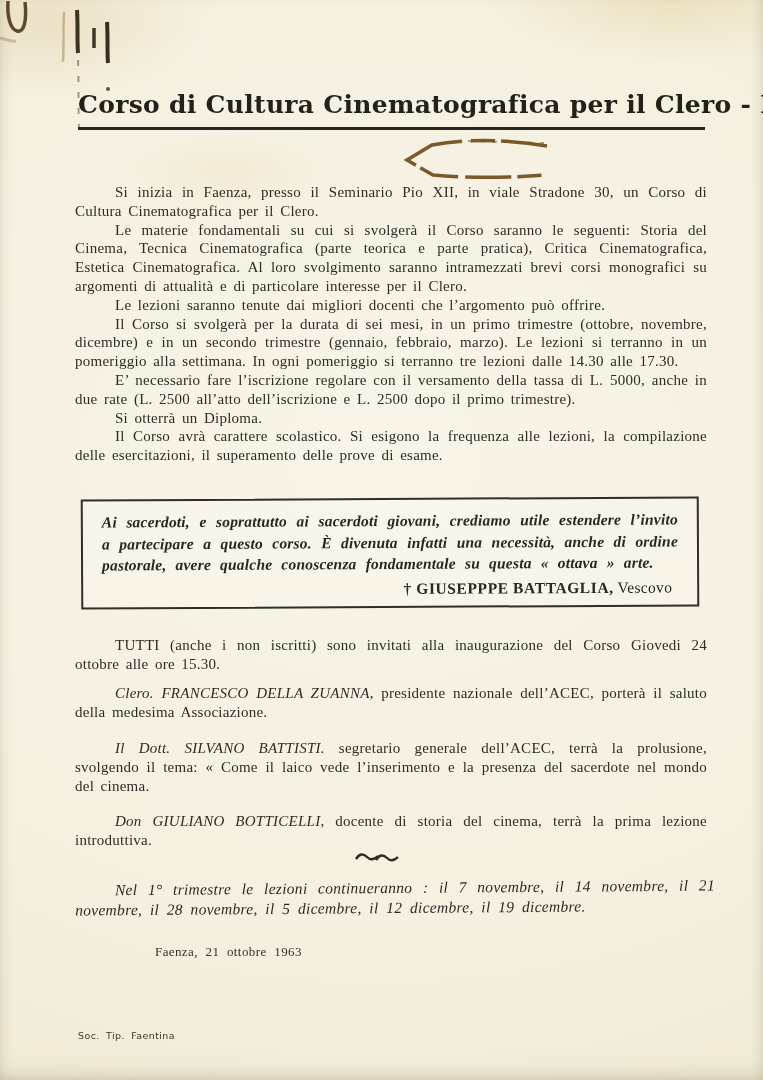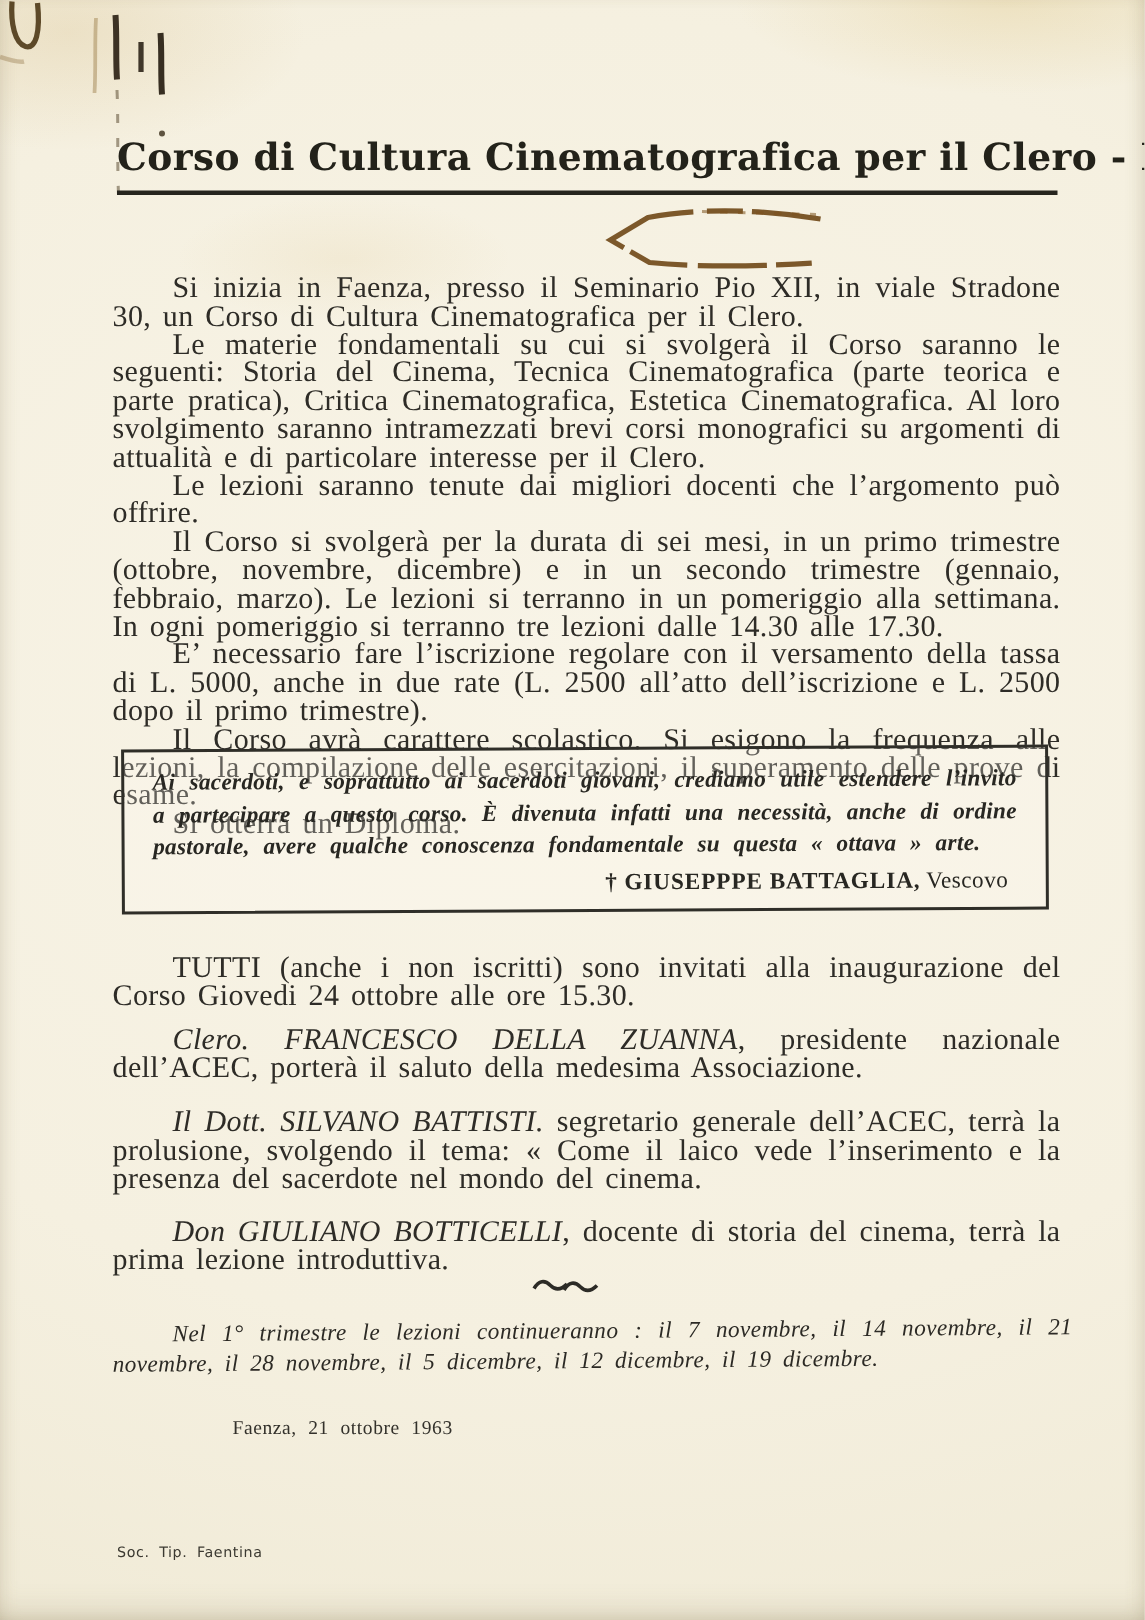--- a/index.html
+++ b/index.html
@@ -18,21 +18,21 @@
     position:absolute;left:78px;top:90px;width:627px;margin:0;
     font-family:"DejaVu Serif","Liberation Serif",serif;
     font-size:25px;font-weight:bold;color:#23221a;
     letter-spacing:.3px;white-space:nowrap;
     text-align:justify;text-align-last:justify;
     border-bottom:3.5px solid #26251e;padding-bottom:8px;
   }
   .intro{position:absolute;left:75px;top:183px;width:632px;}
   .intro p{margin:0;}
   .para, .intro p{
-    font-size:20px;line-height:18.8px;text-align:justify;
+    font-size:15px;line-height:18.8px;text-align:justify;
     text-indent:40px;letter-spacing:.25px;word-spacing:2.5px;color:#2e2c27;
   }
   .para{position:absolute;left:75px;width:632px;margin:0;}
   .b{font-weight:normal;}
   .it{font-style:italic;}
   .bishop-box{
     position:absolute;left:81px;top:498px;width:576px;
     border:2px solid #2f2e28;padding:10px 19px 8px 19px;
     transform:rotate(-.3deg);background:rgba(255,253,245,.25);
   }
@@ -76,22 +76,22 @@
   </svg>
 
   <h1 class="title">Corso di Cultura Cinematografica per il Clero - Faenza</h1>
 
   <div class="intro">
     <p>Si inizia in Faenza, presso il Seminario Pio XII, in viale Stradone 30, un Corso di Cultura Cinematografica per il Clero.</p>
     <p>Le materie fondamentali su cui si svolgerà il Corso saranno le seguenti: Storia del Cinema, Tecnica Cinematografica (parte teorica e parte pratica), Critica Cinematografica, Estetica Cinematografica. Al loro svolgimento saranno intramezzati brevi corsi monografici su argomenti di attualità e di particolare interesse per il Clero.</p>
     <p>Le lezioni saranno tenute dai migliori docenti che l’argomento può offrire.</p>
     <p>Il Corso si svolgerà per la durata di sei mesi, in un primo trimestre (ottobre, novembre, dicembre) e in un secondo trimestre (gennaio, febbraio, marzo). Le lezioni si terranno in un pomeriggio alla settimana. In ogni pomeriggio si terranno tre lezioni dalle 14.30 alle 17.30.</p>
     <p>E’ necessario fare l’iscrizione regolare con il versamento della tassa di L. 5000, anche in due rate (L. 2500 all’atto dell’iscrizione e L. 2500 dopo il primo trimestre).</p>
+    <p>Si otterrà un Diploma.</p>
     <p>Il Corso avrà carattere scolastico. Si esigono la frequenza alle lezioni, la compilazione delle esercitazioni, il superamento delle prove di esame.</p>
-    <p>Si otterrà un Diploma.</p>
   </div>
 
   <div class="bishop-box">
     <p class="quote">Ai sacerdoti, e soprattutto ai sacerdoti giovani, crediamo utile estendere l’invito a partecipare a questo corso. È divenuta infatti una necessità, anche di ordine pastorale, avere qualche conoscenza fondamentale su questa « ottava » arte.</p>
     <p class="signature"><span class="sig-name">† GIUSEPPPE BATTAGLIA,</span> <span class="sig-title">Vescovo</span></p>
   </div>
 
   <p class="para invite"><span class="b">TUTTI</span><span> (anche i non iscritti) sono invitati alla inaugurazione del Corso </span><span class="b">Giovedi 24 ottobre alle ore 15.30.</span></p>
 
   <p class="para speaker-1"><span class="it">Clero.</span> <span class="it">FRANCESCO DELLA ZUANNA</span><span>, presidente nazionale dell’ACEC, porterà il saluto della medesima Associazione.</span></p>

